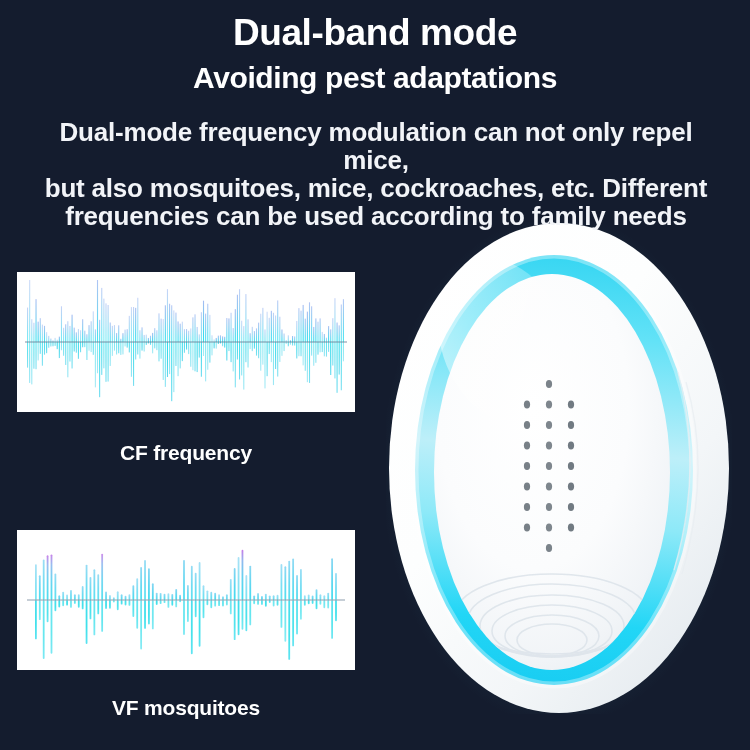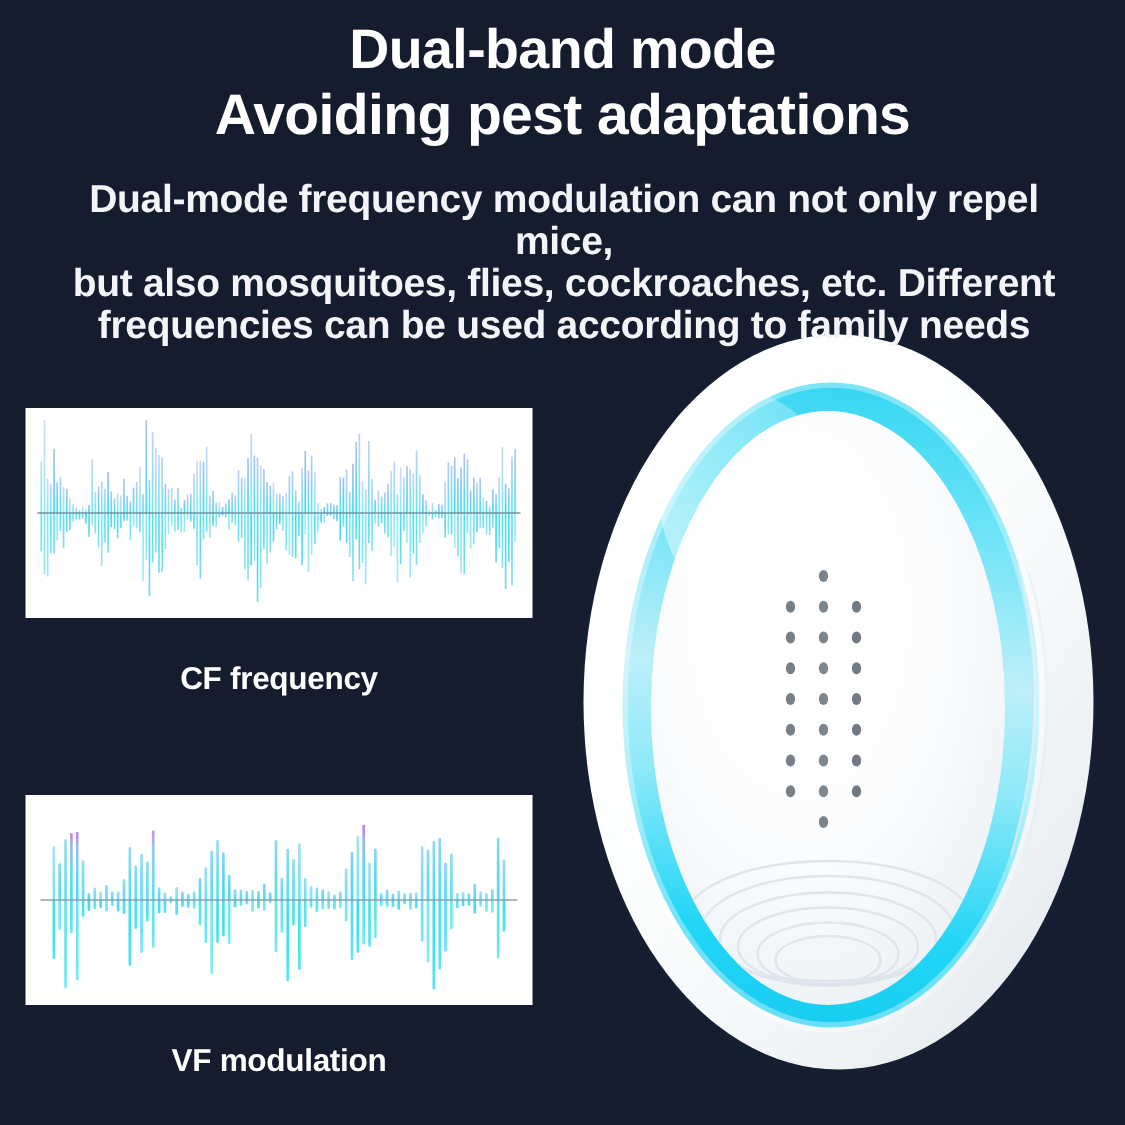--- a/index.html
+++ b/index.html
@@ -29,21 +29,21 @@
   }
   .headline {
     display: block;
     color: #ffffff;
     font-size: 37px;
     font-weight: bold;
     line-height: 45px;
     letter-spacing: -0.4px;
   }
   .headline.line2 {
-    font-size: 38px;
+    font-size: 30px;
   }
 
   .subcopy {
     position: absolute;
     left: 42px;
     top: 118px;
     width: 668px;
     text-align: center;
     color: #f2f4f8;
     font-size: 26px;
@@ -93,21 +93,21 @@
 
 <div id="page">
 
   <div class="headline-block">
     <span class="headline line1">Dual-band mode</span>
     <span class="headline line2">Avoiding pest adaptations</span>
   </div>
 
   <div class="subcopy">
     <span>Dual-mode frequency modulation can not only repel mice,</span>
-    <span>but also mosquitoes, flies, cockroaches, etc. Different</span>
+    <span>but also mosquitoes, mice, cockroaches, etc. Different</span>
     <span>frequencies can be used according to family needs</span>
   </div>
 
   <div class="wave-card cf">
     <svg viewBox="0 0 338 140" preserveAspectRatio="none">
       <defs>
         <linearGradient id="cfGradUp" x1="0" y1="0" x2="0" y2="1">
           <stop offset="0%" stop-color="#a7bcf2"></stop>
           <stop offset="35%" stop-color="#7cc6f0"></stop>
           <stop offset="75%" stop-color="#45d5f0"></stop>
@@ -600,21 +600,21 @@
           <rect x="310.31" y="62.64" width="1.79" height="7.36" rx="0.90" fill="url(#vfGradUpPlain)" opacity="0.82"></rect>
           <rect x="310.31" y="70.00" width="1.79" height="8.49" rx="0.90" fill="url(#vfGradDn)" opacity="0.70"></rect>
           <rect x="314.21" y="28.28" width="1.79" height="41.72" rx="0.90" fill="url(#vfGradUpPlain)" opacity="0.96"></rect>
           <rect x="314.21" y="70.00" width="1.79" height="38.84" rx="0.90" fill="url(#vfGradDn)" opacity="0.83"></rect>
           <rect x="318.10" y="42.90" width="1.79" height="27.10" rx="0.90" fill="url(#vfGradUpPlain)" opacity="0.84"></rect>
           <rect x="318.10" y="70.00" width="1.79" height="21.22" rx="0.90" fill="url(#vfGradDn)" opacity="0.97"></rect>
         </g>
       <line x1="10" y1="70" x2="328" y2="70" stroke="#7a8ea0" stroke-width="1.1" opacity="0.85"></line>
     </svg>
   </div>
-  <div class="wave-label vf">VF modulation</div>
+  <div class="wave-label vf">VF mosquitoes</div>
 
   <div class="device-wrap">
     <svg viewBox="0 0 346 492">
       <defs>
 
         <linearGradient id="shellGrad" x1="0.12" y1="0.05" x2="0.92" y2="0.95">
           <stop offset="0%" stop-color="#ffffff"></stop>
           <stop offset="38%" stop-color="#fdfefe"></stop>
           <stop offset="70%" stop-color="#f3f6f8"></stop>
           <stop offset="100%" stop-color="#e3e9ee"></stop>

